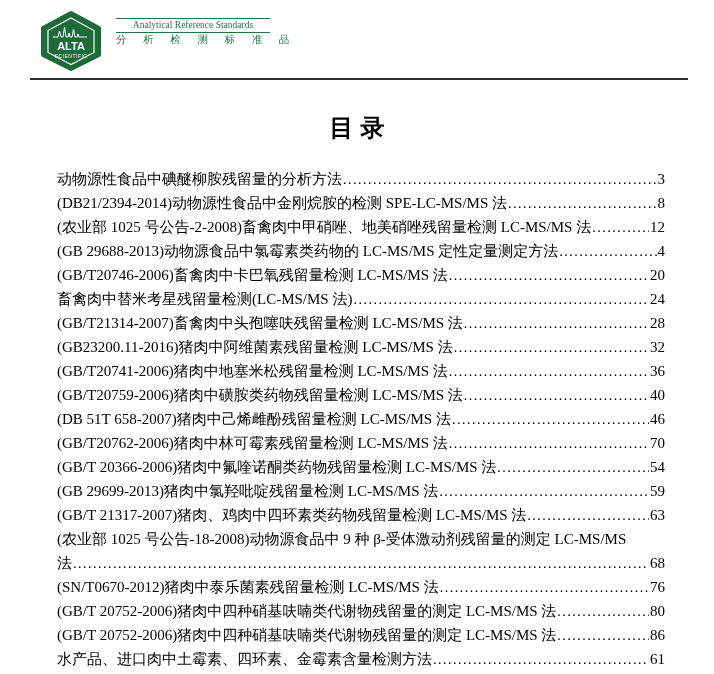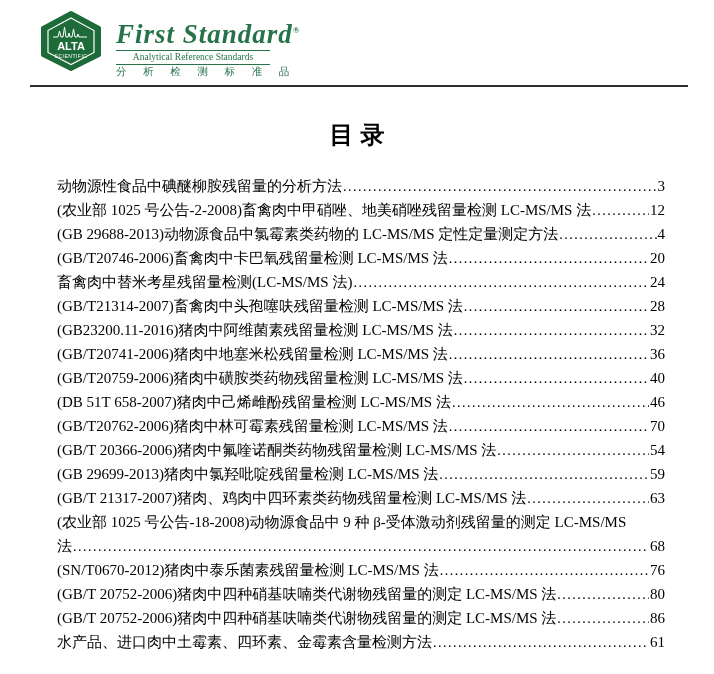--- a/index.html
+++ b/index.html
@@ -55,34 +55,38 @@
   <div class="hex-wrap">
     <svg width="66" height="62" viewBox="0 0 66 62" xmlns="http://www.w3.org/2000/svg">
       <polygon points="33,3 61,18 61,45 33,59 5,45 5,18" fill="#1e6b3a" stroke="#1e6b3a" stroke-width="4" stroke-linejoin="round"></polygon>
       <polygon points="33,8 56,20.5 56,42.5 33,54.5 10,42.5 10,20.5" fill="none" stroke="#ffffff" stroke-width="1.2"></polygon>
       <path d="M15,27 h5 l1.5,-6 1.5,6 h2 l1.5,-10 1.5,10 h2 l1,-4 1,4 h2 l1.5,-8 1.5,8 h2 l1,-3 1,3 h8" fill="none" stroke="#ffffff" stroke-width="1"></path>
       <text x="33" y="40" text-anchor="middle" fill="#ffffff" font-family="Liberation Sans, sans-serif" font-size="11" font-weight="bold">ALTA</text>
       <text x="33" y="48" text-anchor="middle" fill="#ffffff" font-family="Liberation Sans, sans-serif" font-size="5" letter-spacing="0.5">SCIENTIFIC</text>
     </svg>
   </div>
   <div class="brand">
-    <div class="brand-script"><span>First Standard</span><span class="reg">®</span></div>
     <div class="tagline-en">Analytical Reference Standards</div>
     <div class="tagline-cn">分 析 检 测 标 准 品</div>
   </div>
 </div>
 <div class="header-rule"></div>
 
 <div class="doc-title">目录</div>
 
 <div class="toc">
     <div class="toc-row">
     <span class="toc-text">动物源性食品中碘醚柳胺残留量的分析方法</span>
     <span class="toc-dots"></span>
     <span class="toc-page">3</span>
+  </div>
+    <div class="toc-row">
+    <span class="toc-text">(DB21/2394-2014)动物源性食品中金刚烷胺的检测 SPE-LC-MS/MS 法</span>
+    <span class="toc-dots"></span>
+    <span class="toc-page">8</span>
   </div>
     <div class="toc-row">
     <span class="toc-text">(农业部 1025 号公告-2-2008)畜禽肉中甲硝唑、地美硝唑残留量检测 LC-MS/MS 法</span>
     <span class="toc-dots"></span>
     <span class="toc-page">12</span>
   </div>
     <div class="toc-row">
     <span class="toc-text">(GB 29688-2013)动物源食品中氯霉素类药物的 LC-MS/MS 定性定量测定方法</span>
     <span class="toc-dots"></span>
     <span class="toc-page">4</span>

